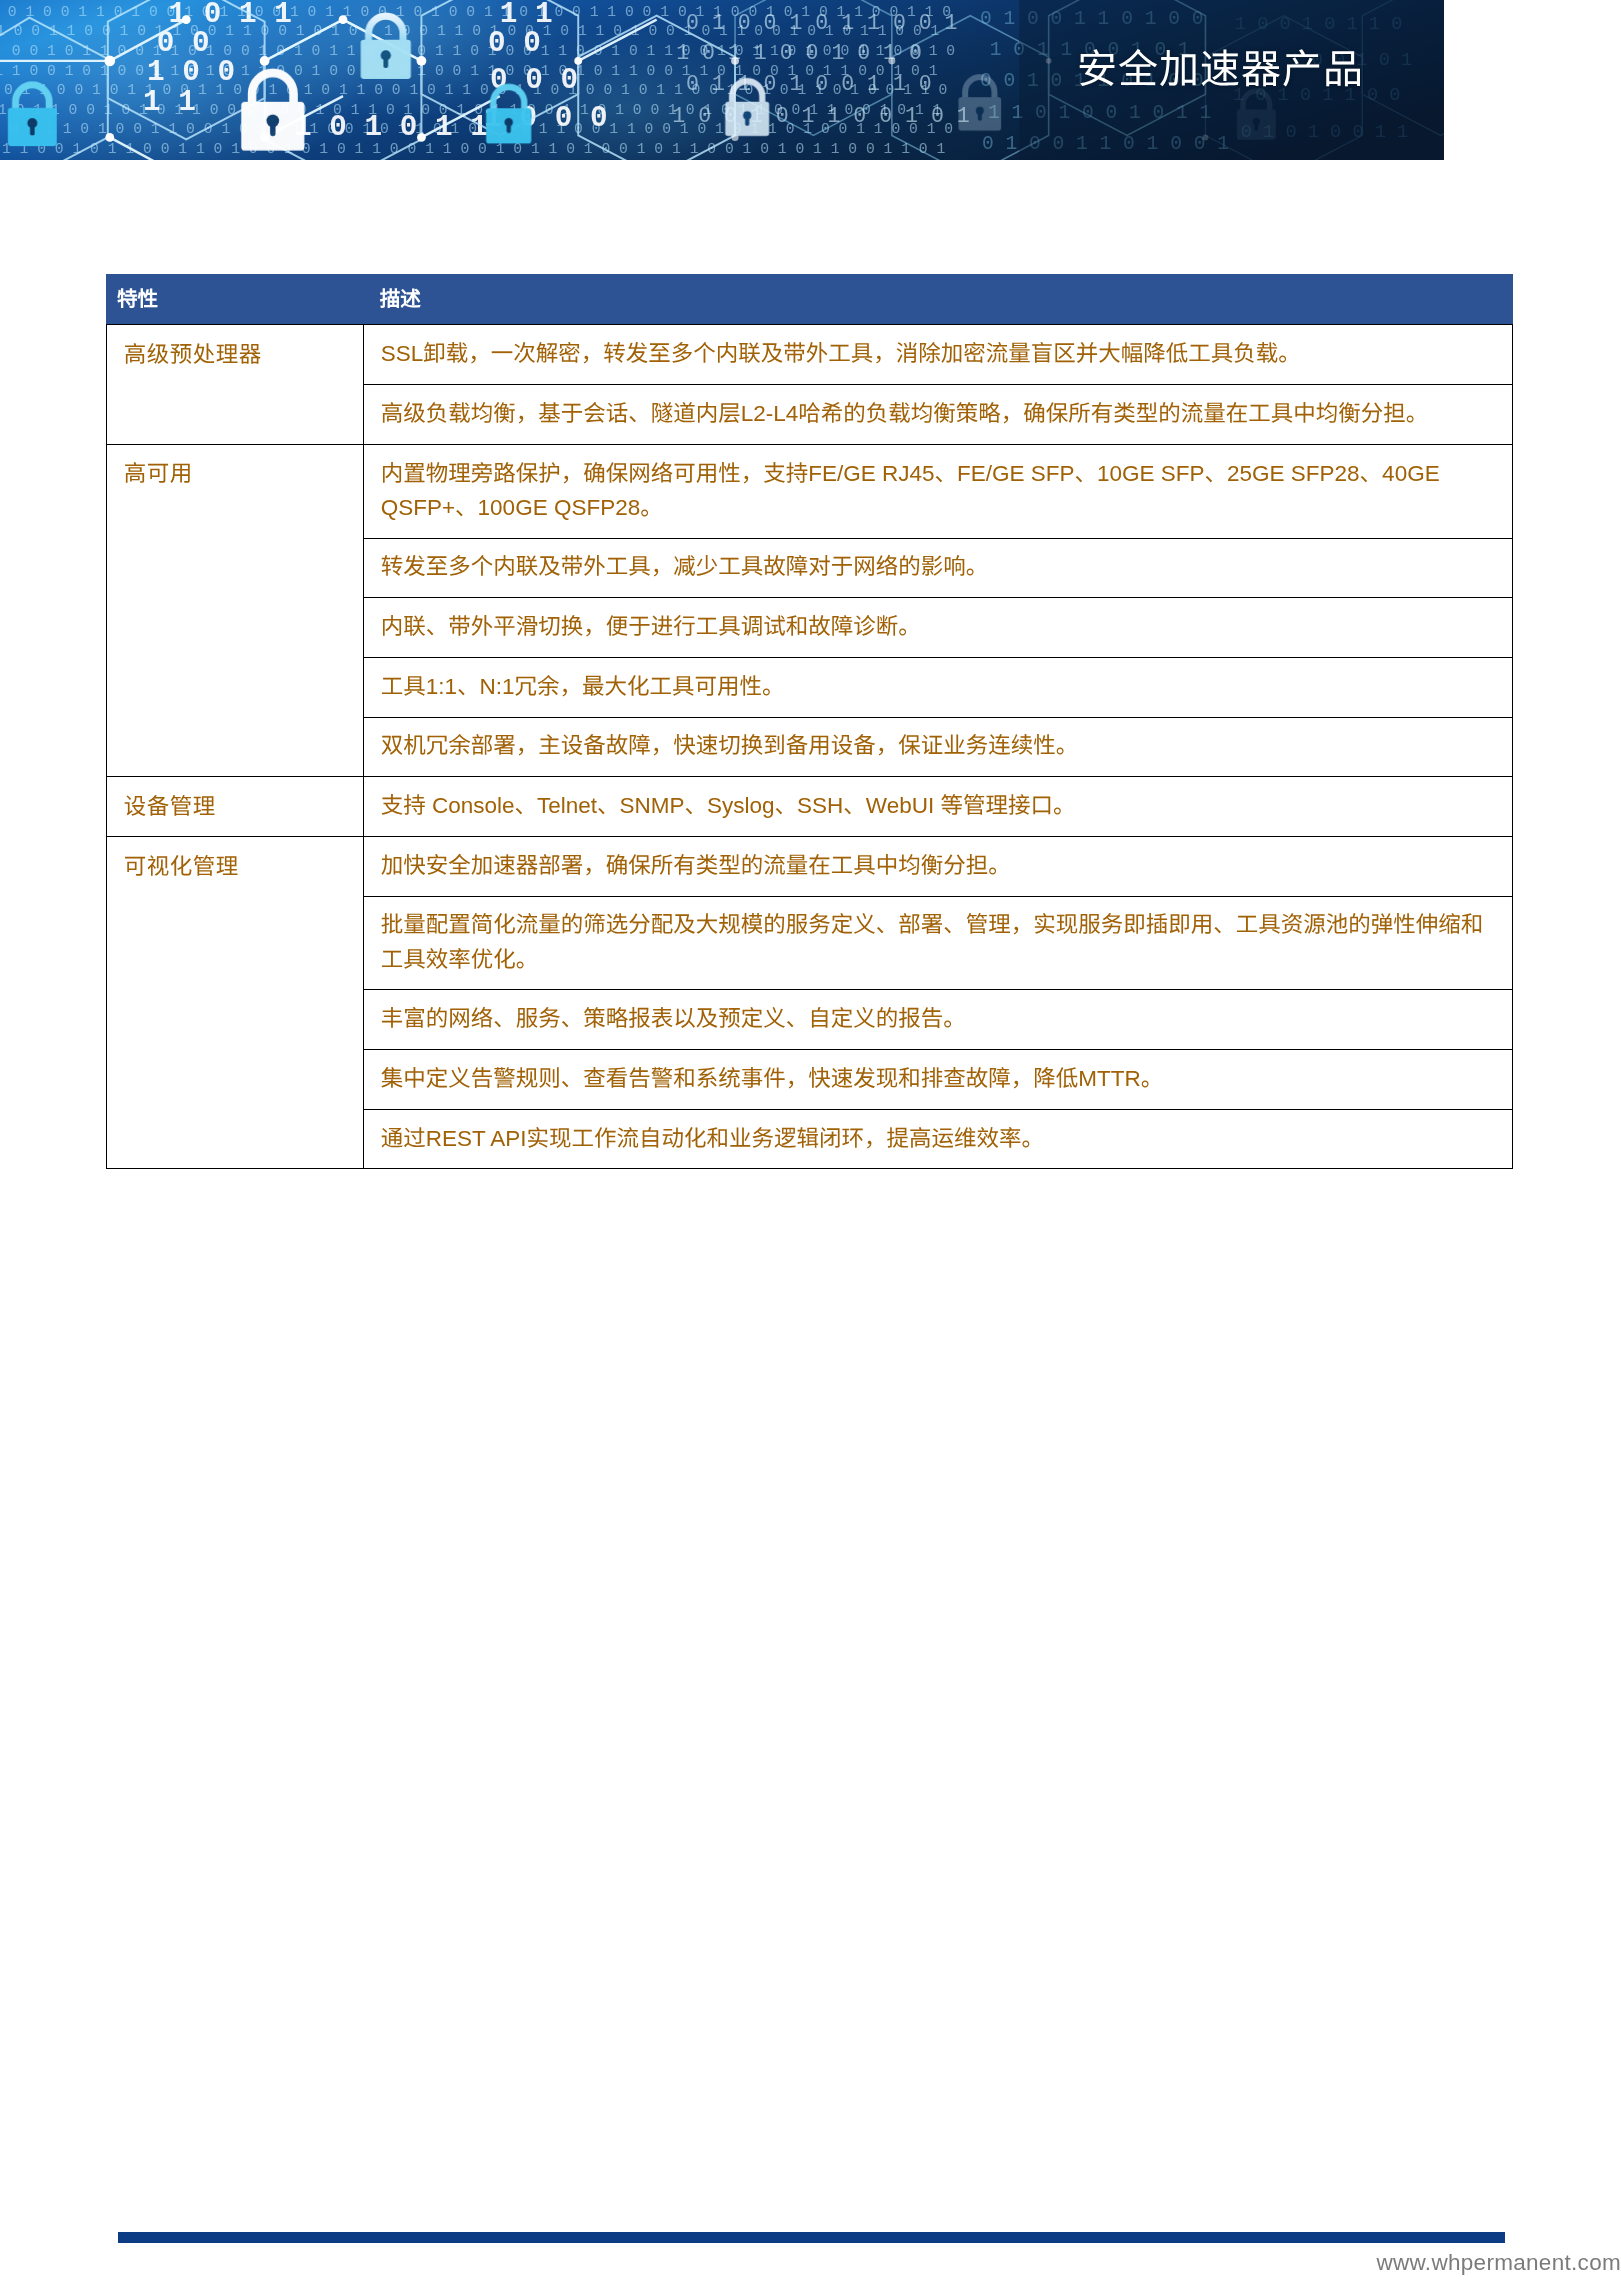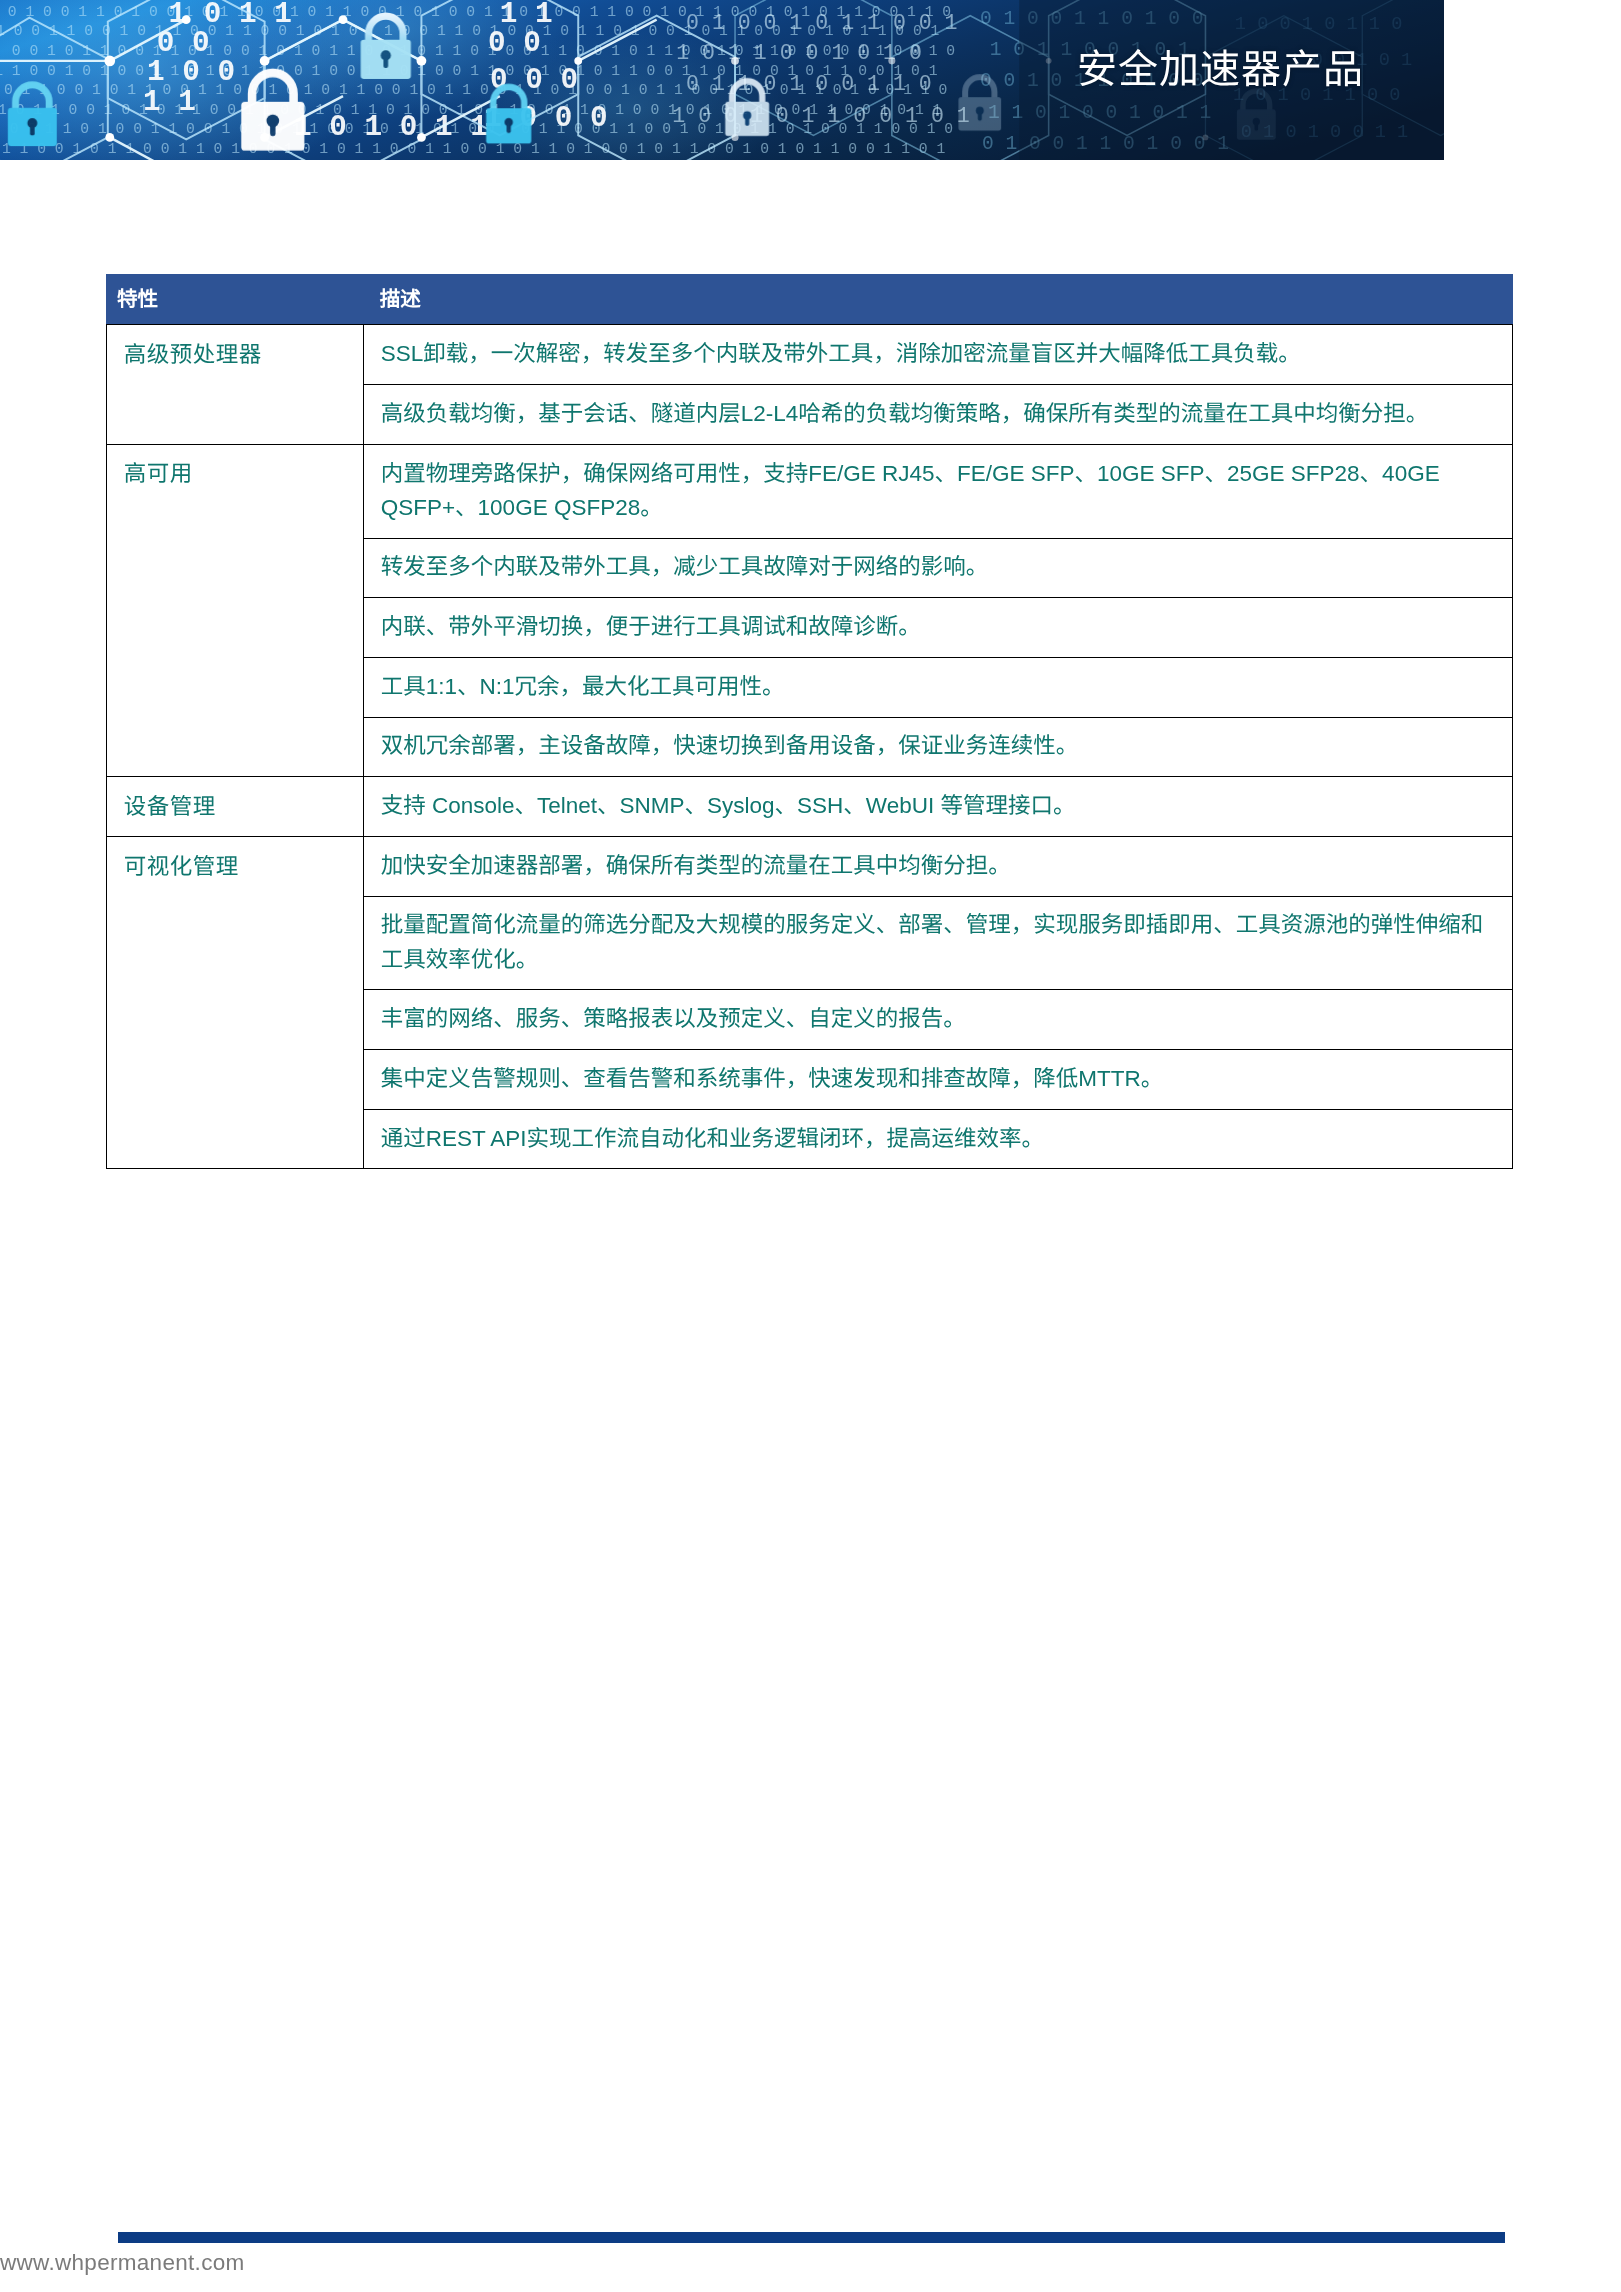--- a/index.html
+++ b/index.html
@@ -70,21 +70,21 @@
   }
   table.feature-table col.c1 { width: 257px; }
   table.feature-table col.c2 { width: 1149px; }
 
   table.feature-table th,
   table.feature-table td {
     border: 1px solid #000000;
     vertical-align: top;
     font-size: 22.5px;
     line-height: 1.52;
-    color: #0f766e;
+    color: #a16207;
   }
   table.feature-table thead th {
     background: #2E5395;
     color: #ffffff;
     font-weight: bold;
     font-size: 20.6px;
     text-align: left;
     padding: 10.8px 15.7px 11.8px 15.7px;
     border-color: #2E5395;
     border-bottom-color: #000000;
@@ -109,21 +109,21 @@
     top: 2232px;
     width: 1387px;
     height: 10.8px;
     background: #0C3C84;
   }
   .footer-url {
     position: absolute;
     left: 0;
     top: 2250px;
     width: 1621px;
-    text-align: left;
+    text-align: right;
     font-size: 22.5px;
     color: #7b7b7b;
     letter-spacing: 0.3px;
   }
 </style>
 </head>
 <body>
 
 <div class="banner">
   <svg class="banner-svg" viewBox="0 0 1654 163" preserveAspectRatio="none">

